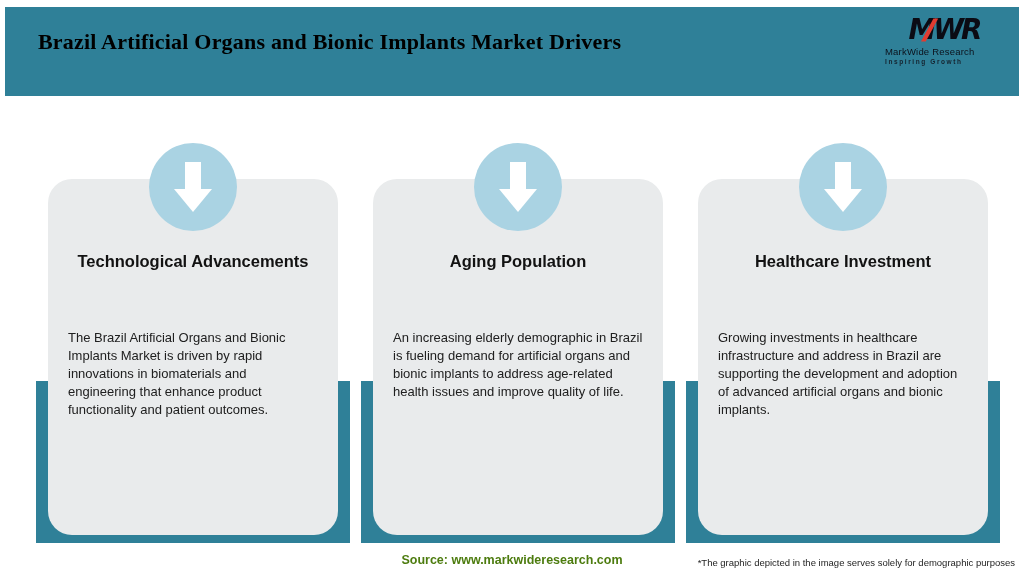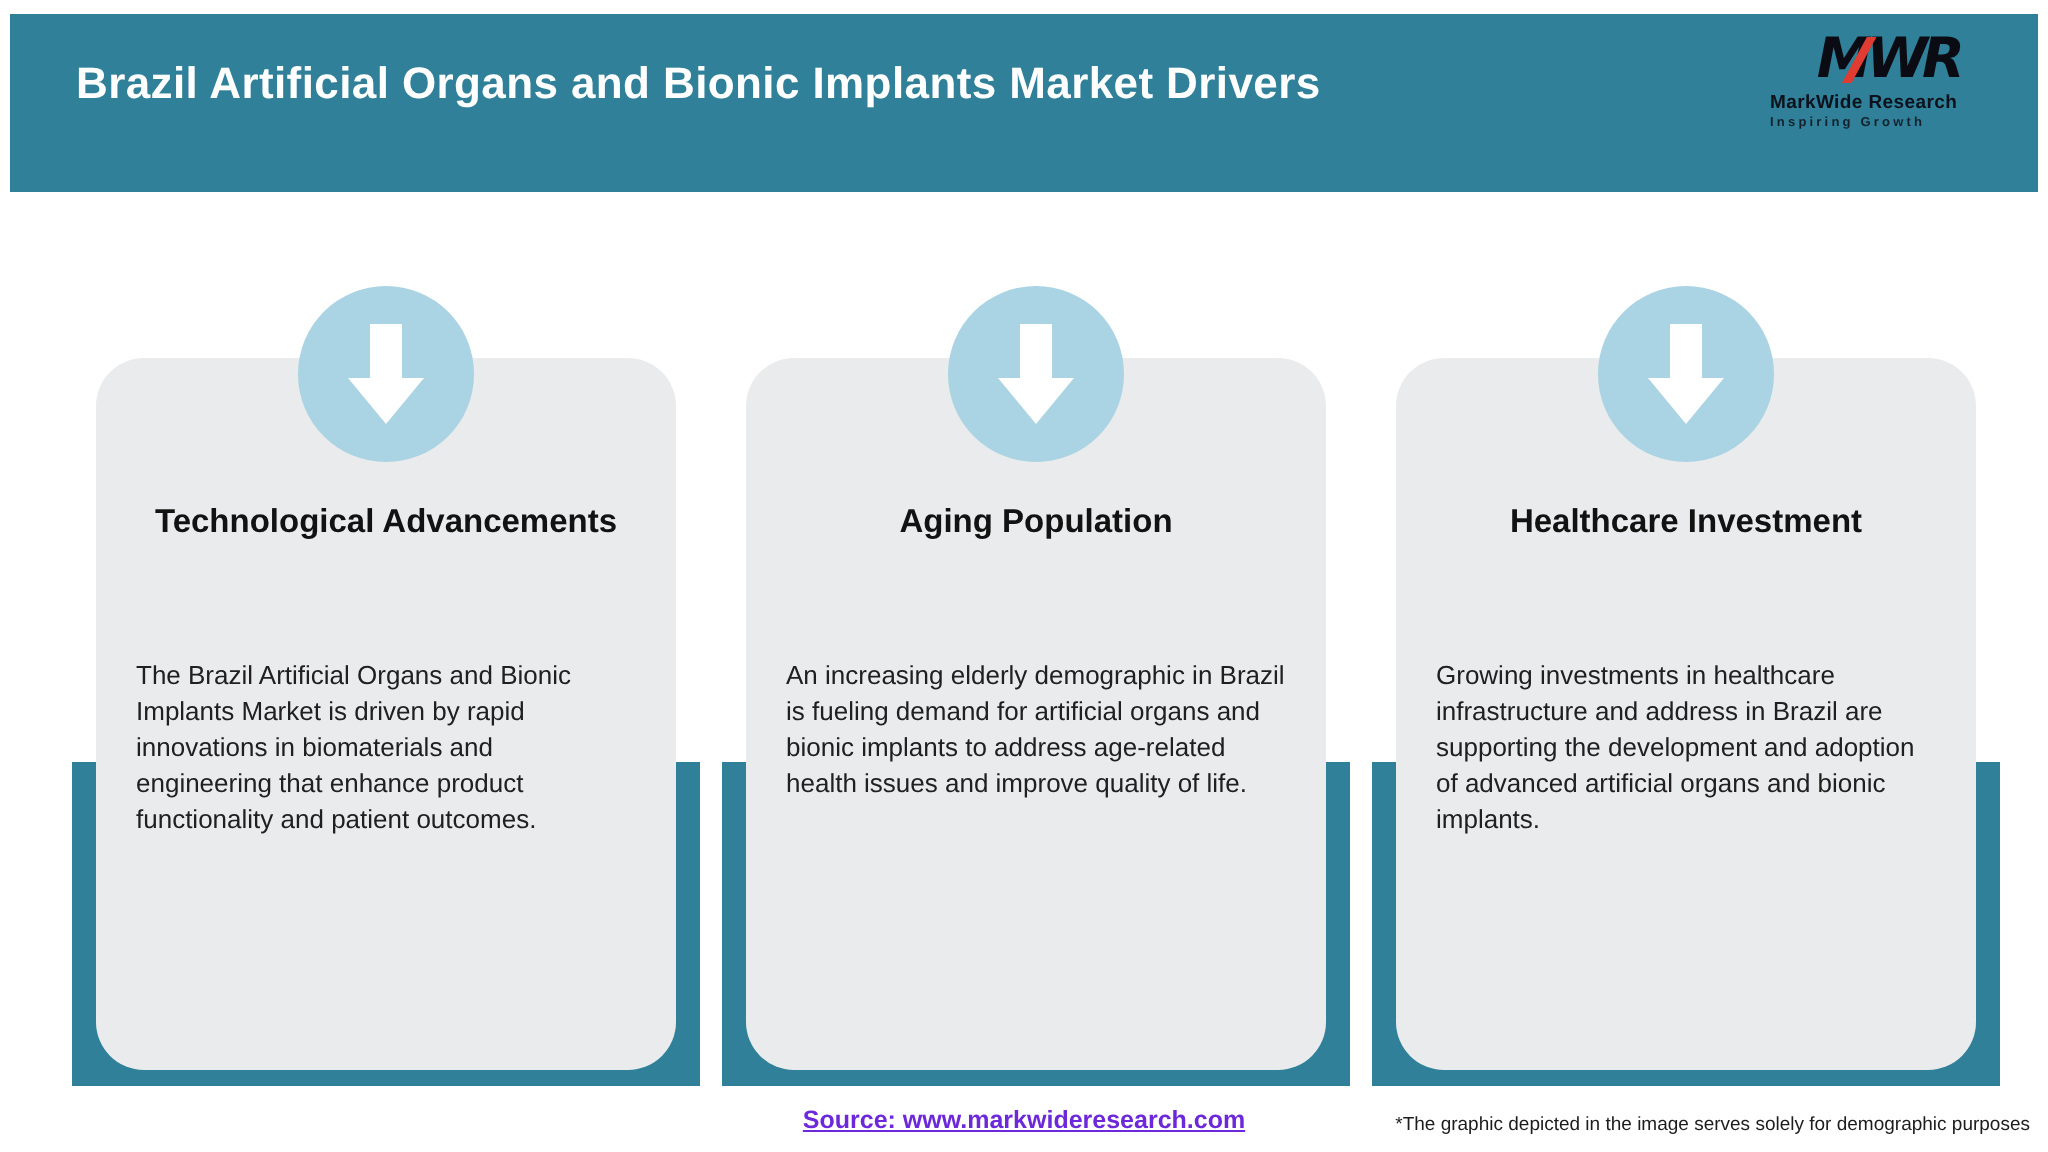--- a/index.html
+++ b/index.html
@@ -7,28 +7,28 @@
     position:relative;width:1024px;height:576px;background:#ffffff;overflow:hidden;
     font-family:"Liberation Sans", sans-serif;
   }
   
   .header{
     position:absolute;left:5px;top:7px;width:1014px;height:89px;
     background:var(--teal,#2f8098);
   }
   .header h1{
     position:absolute;left:33px;top:22px;margin:0;
-    font-size:22px;font-weight:700;color:#ffffff;letter-spacing:0.2px;
+    font-size:22px;font-weight:700;color:#000000;letter-spacing:0.2px;font-family:Liberation Serif, serif;
   }
   .logo{
     position:absolute;right:16px;top:5px;width:118px;text-align:left;line-height:1;
   }
   .logo .mark{display:block;margin:0 auto;}
   .logo .name{
-    font-size:9.5px;font-weight:700;color:#0c111c;margin-top:1px;letter-spacing:0.2px;
+    font-size:9.5px;font-weight:400;color:#0c111c;margin-top:1px;letter-spacing:0.2px;
   }
   .logo .tagline{
     font-size:6.5px;font-weight:700;color:#15222e;letter-spacing:1.6px;margin-top:2px;
   }
   
   .card-col{position:absolute;top:143px;width:314px;height:402px;}
   .col-0{left:36px;} .col-1{left:361px;} .col-2{left:686px;}
   .teal-back{
     position:absolute;left:0;top:238px;width:314px;height:162px;
     background:var(--teal,#2f8098);
@@ -48,21 +48,21 @@
   .circle{
     position:absolute;left:50%;top:0;transform:translateX(-50%);
     width:88px;height:88px;border-radius:50%;
     background:var(--light_blue,#aad3e3);
     display:flex;align-items:center;justify-content:center;
   }
   .circle svg{display:block;margin-top:2px;}
   
   .source{
     position:absolute;left:0;right:0;top:553px;text-align:center;
-    font-size:12.5px;font-weight:700;color:#6d28d9;text-decoration:underline;
+    font-size:12.5px;font-weight:700;color:#4d7c0f;
   }
   .disclaimer{
     position:absolute;right:9px;top:557px;
     font-size:9.5px;font-weight:400;color:#1d1d1d;
   }
 </style>
 </head>
 <body>
 
 <div class="canvas">

